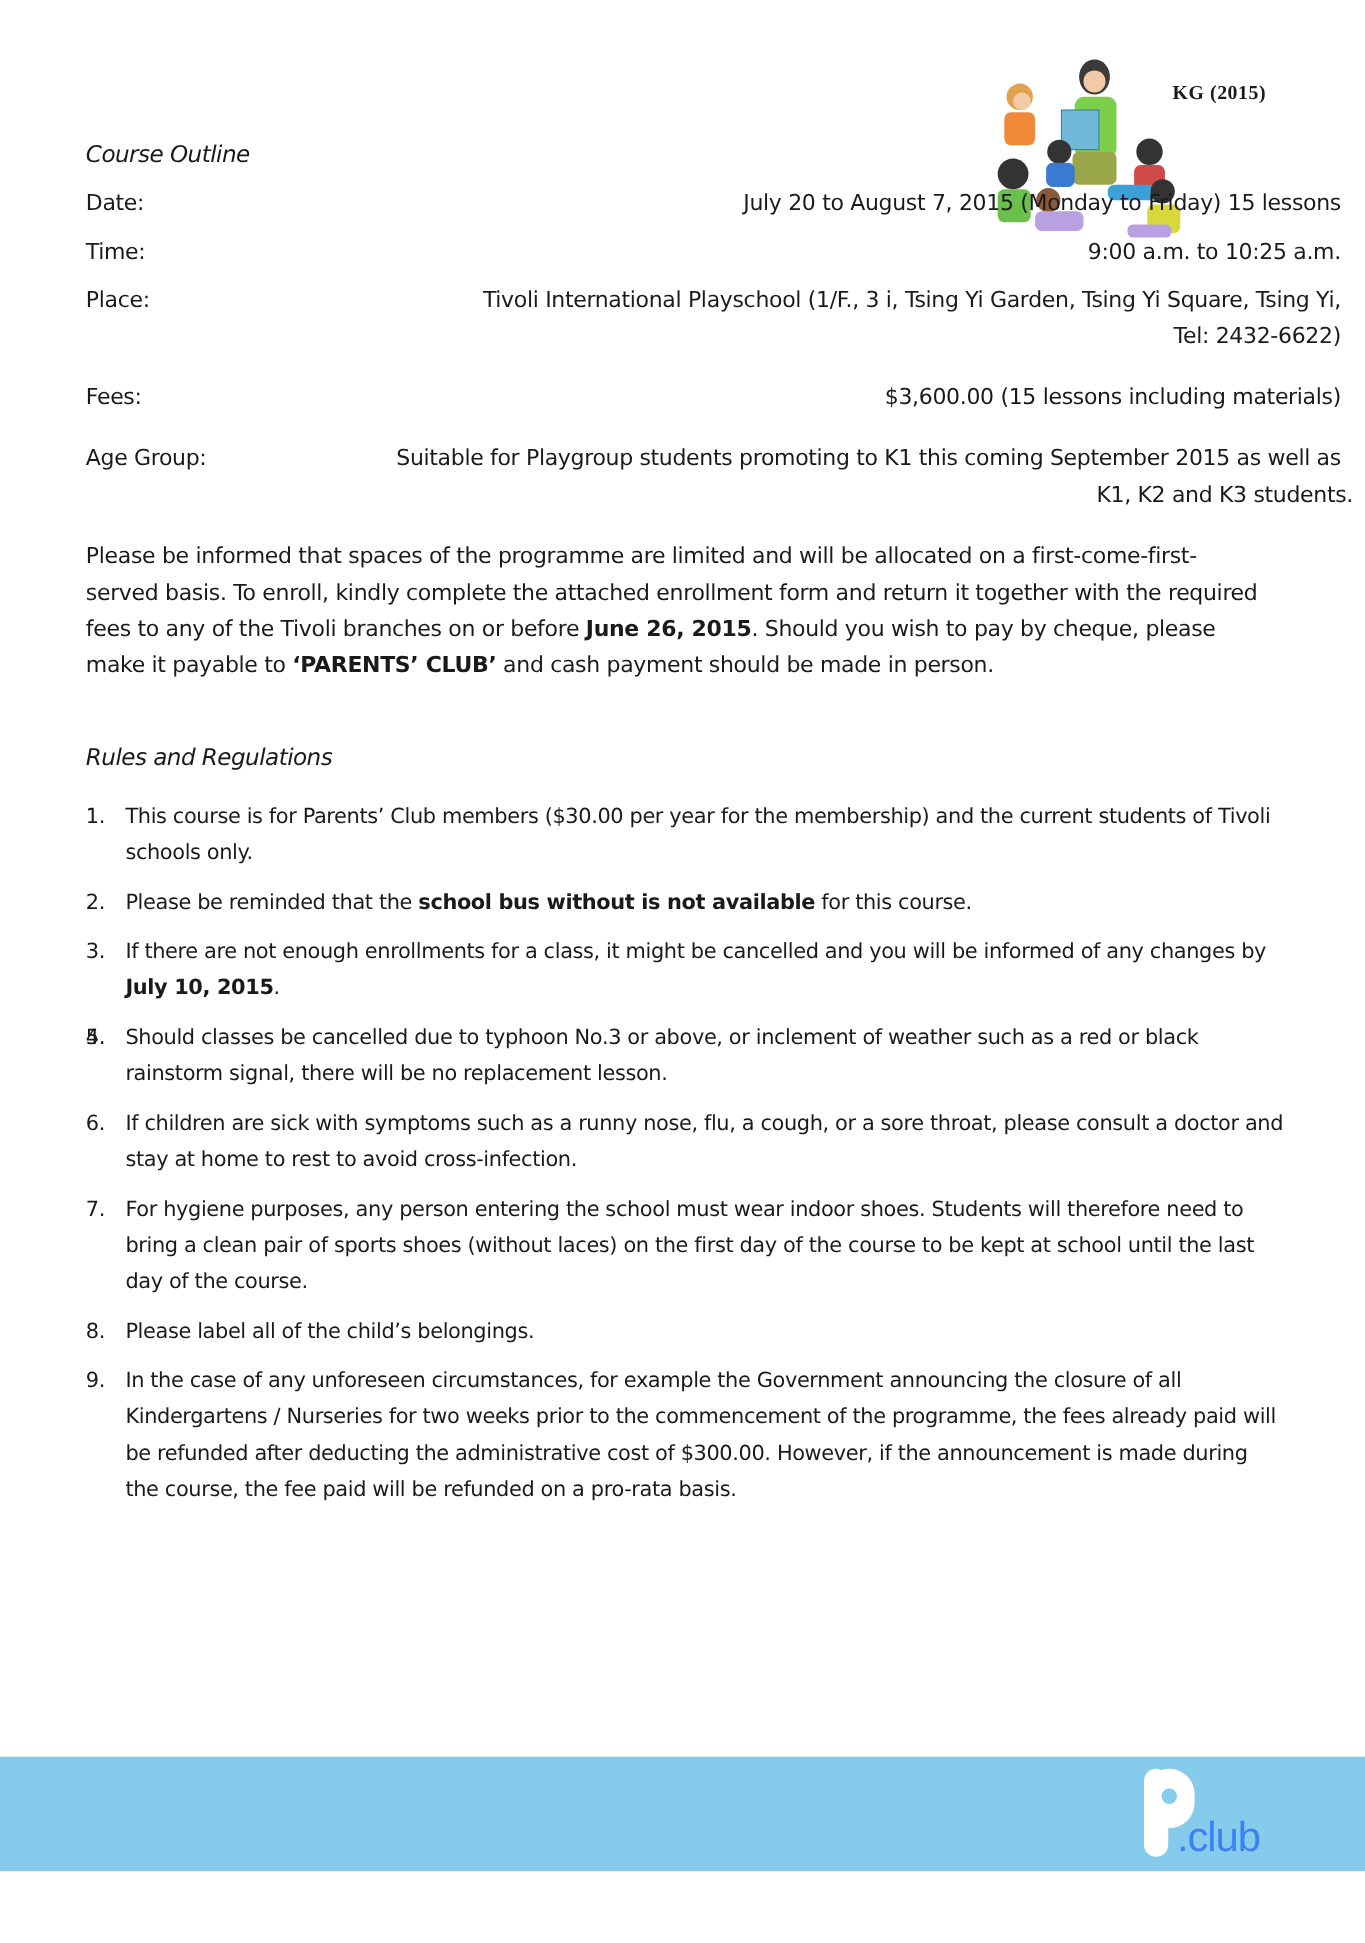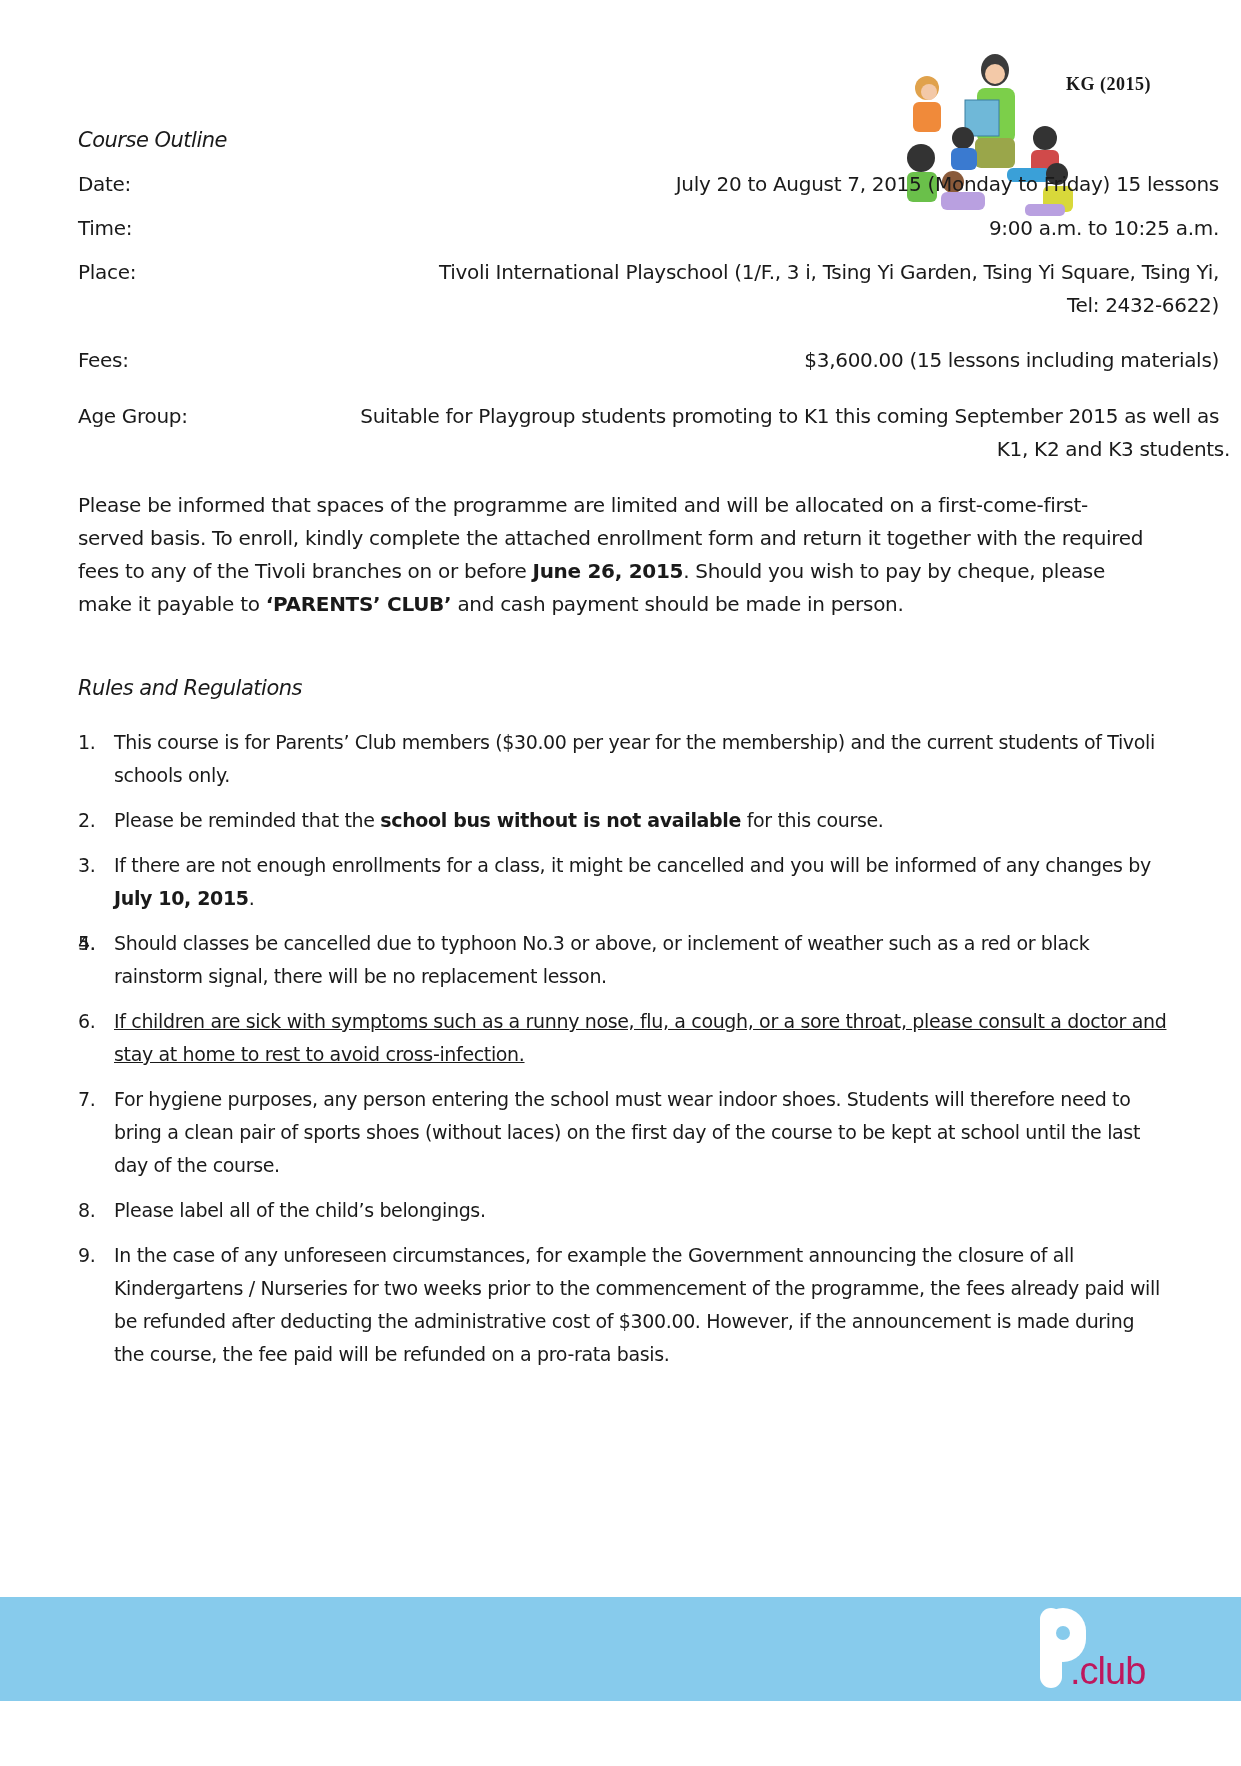--- a/index.html
+++ b/index.html
@@ -10,28 +10,28 @@
   .illustration { position:absolute; left:895px; top:40px; width:200px; height:190px; }
   .heading { position:absolute; left:78px; font-style:italic; font-size:21px; letter-spacing:-0.5px; }
   .outline-row { position:absolute; left:78px; font-size:20px; line-height:33px; letter-spacing:-0.3px; }
   .outline-row .lbl { position:absolute; left:0; top:0; width:140px; }
   .outline-row .val { position:absolute; left:151px; top:0; width:990px;text-align:right; }
   .para { position:absolute; left:78px; width:1070px; font-size:20px; line-height:33px; letter-spacing:-0.3px; }
   .para b { font-weight:bold; }
   .rules { position:absolute; left:78px; top:726px; width:1090px; font-size:19px; line-height:33px; letter-spacing:-0.35px; }
   .rule { position:relative; padding-left:36px; margin-bottom:12px; }
   .rule .num { position:absolute; left:0; top:0; }
-  .rule .sub { margin-top:10px;text-decoration:underline; }
+  .rule .sub { margin-top:10px; }
   .rule b { font-weight:bold; }
   .footer-band { position:absolute; left:0; top:1597px; width:1241px; height:104px; background:#87cbec; }
   .logo { position:absolute; left:1040px; top:1608px; width:130px; height:84px; }
   .logo .p { position:absolute; left:0; top:0; width:22px; height:80px; background:#fff; border-radius:11px; }
   .logo .bowl { position:absolute; left:0; top:0; width:46px; height:54px; border-radius:23px; background:#fff; }
   .logo .hole { position:absolute; left:16px; top:18px; width:14px; height:14px; border-radius:7px; background:#87cbec; }
-  .logo .club { position:absolute; left:30px; top:44px; font-family:"Liberation Sans", sans-serif; color:#be185d;
+  .logo .club { position:absolute; left:30px; top:44px; font-family:"Liberation Sans", sans-serif; color:#3b82f6;
                 font-size:38px; line-height:38px; letter-spacing:-1px; }
 </style>
 </head>
 <body>
 
 <div class="page-code">KG  (2015)</div>
 
 <svg class="illustration" viewBox="0 0 200 190">
   <ellipse cx="100" cy="30" rx="14" ry="16" fill="#3b3b3b"></ellipse>
   <circle cx="100" cy="34" r="10" fill="#f3c9a8"></circle>

